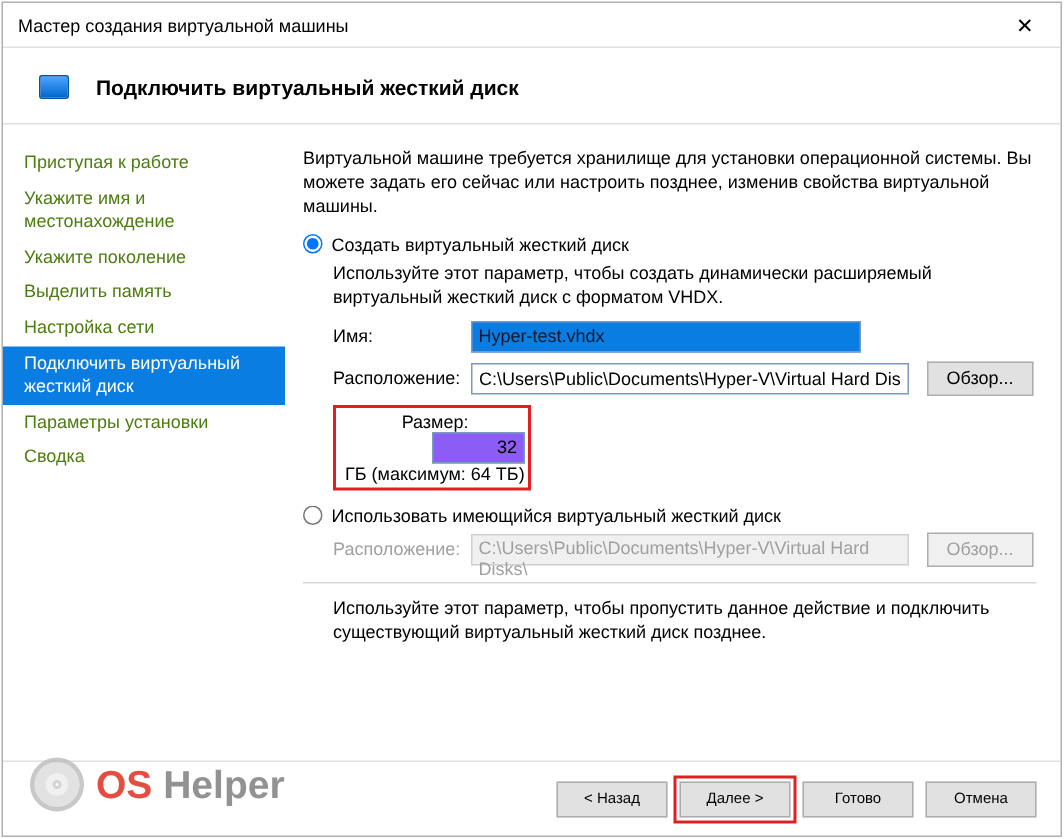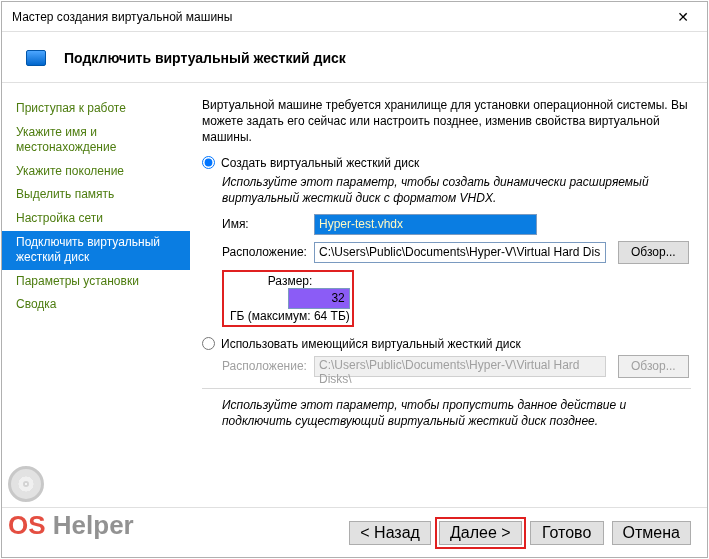--- a/index.html
+++ b/index.html
@@ -20,47 +20,47 @@
 .sidebar { width: 188px; padding: 14px 0 0 0; }
 .side-item { font-size: 12px; color: #4d7c0f; padding: 4px 10px 4px 14px; line-height: 1.3; cursor: pointer; }
 .side-item.active { background: #0a7de2; color: #fff; }
 
 .main { flex: 1; padding: 14px 16px 0 12px; font-size: 12px; color: #000; overflow: hidden; }
 .intro { line-height: 1.35; margin-bottom: 10px; }
 
 .option { margin-bottom: 10px; }
 .opt-head { display: flex; align-items: center; gap: 6px; margin-bottom: 4px; }
 .opt-head label { font-size: 12px; }
-.opt-desc { margin-left: 20px; color: #000; line-height: 1.35; margin-bottom: 8px; font-style: italic; }
+.opt-desc { margin-left: 20px; color: #000; line-height: 1.35; margin-bottom: 8px; }
 
 .field-row { display: flex; align-items: center; margin-left: 20px; margin-bottom: 6px; gap: 4px; }
 .field-label { width: 88px; font-size: 12px; }
 .txt-input { border: 1px solid #7a9ac0; height: 21px; padding: 1px 4px; font-size: 12px; }
-.name-input { width: 223px; color: #fef9c3; background: #0a7de2; }
+.name-input { width: 260px; color: #0f172a; background: #0a7de2; }
 .name-input::selection { background:#0a7de2; color:#fff; }
 .loc-input { width: 292px; background: #fff; }
 .size-input { width: 62px; text-align: right; background: #8b5cf6; }
 .size-unit { font-size: 12px; margin-left: 4px; }
 
 .browse-btn { height: 23px; padding: 0 12px; font-size: 12px; background: #e1e1e1; border: 1px solid #adadad; cursor: pointer; margin-left: 8px; }
 .browse-btn:disabled { color: #a0a0a0; background:#f0f0f0; }
 
 .disabled-label { color: #a0a0a0; }
 .disabled-box { background: #f0f0f0; border: 1px solid #d0d0d0; height: 21px; padding: 1px 4px; font-size: 12px; color: #a0a0a0; width: 292px; }
 
 .hl-red { border: 2px solid #e02020; padding: 2px; }
 .hl-red-row { display:inline-flex; align-items:flex-end;flex-direction:column; }
 
 hr.divider { border: none; border-top: 1px solid #d8d8d8; margin: 8px 0 0 0; }
 
 .footer { height: 50px; border-top: 1px solid #e0e0e0; display: flex; justify-content: flex-end; align-items: center; padding-right: 16px; gap: 8px; }
-.btn { height: 24px; min-width: 74px; padding: 0 10px; font-size: 16px; background: #e1e1e1; border: 1px solid #adadad; cursor: pointer; }
+.btn { height: 24px; min-width: 74px; padding: 0 10px; font-size: 10px; background: #e1e1e1; border: 1px solid #adadad; cursor: pointer; }
 .btn-next { outline: 2px solid #e02020; outline-offset: 2px; }
 
-.watermark { position: absolute; left: 8px; bottom: 18px; display: flex; align-items: flex-start; gap: 8px; opacity: 0.85; flex-direction: column; }
+.watermark { position: absolute; left: 20px; bottom: 18px; display: flex; align-items: center; gap: 8px; opacity: 0.85; }
 .wm-disc { width: 36px; height: 36px; border-radius: 50%; border: 3px solid #bfbfbf; position:relative; background: radial-gradient(circle,#eee 0 35%,#ddd 36% 100%);}
 .wm-disc::after{content:"";position:absolute;inset:12px;border-radius:50%;background:#fff;border:2px solid #ccc;}
 .wm-text { font-size: 26px; font-weight: 600; }
 .wm-os { color: #e03020; }
 .wm-helper { color: #808080; }
 
 input[type=radio] { width:13px; height:13px; }
 </style>
 </head>
 <body>

